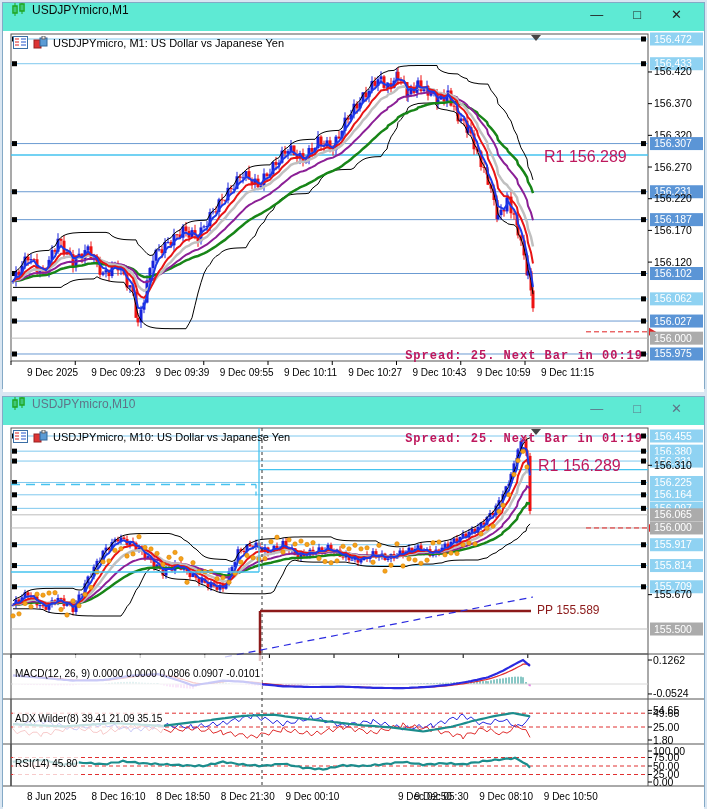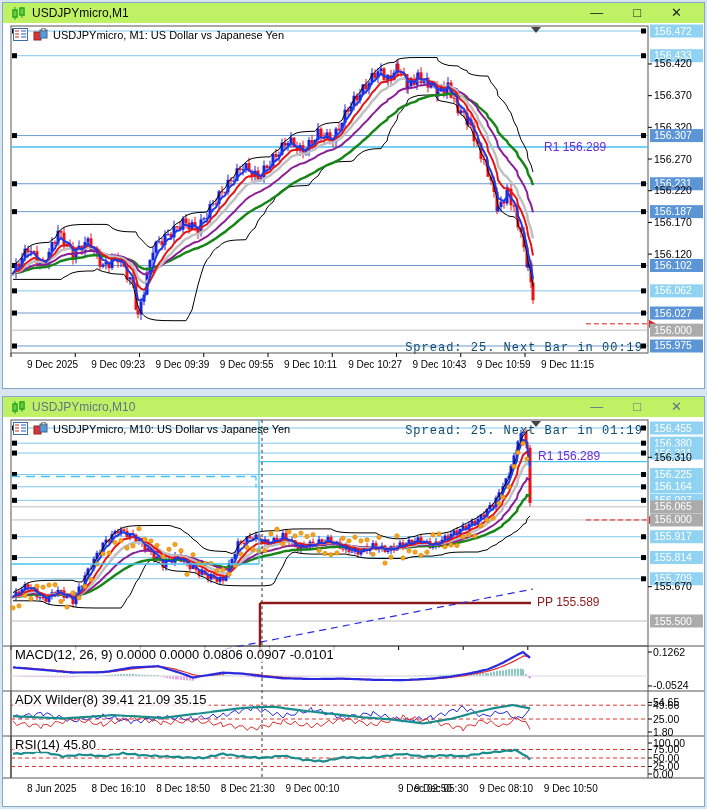--- a/index.html
+++ b/index.html
@@ -1,31 +1,31 @@
 <!DOCTYPE html>
 <html><head>
 <meta charset="utf-8">
 <style>
   html,body{margin:0;padding:0}
   body{width:707px;height:809px;background:#D9E6F2;font-family:"Liberation Sans",sans-serif;overflow:hidden;position:relative}
   .win{position:absolute;background:#fff;border:1px solid #84A9C6;box-sizing:border-box}
-  .titlebar{height:20px;background:#bef264;display:flex;align-items:center;padding:0 8px;gap:6px}
+  .titlebar{height:28px;background:#5eead4;display:flex;padding:0 8px;gap:6px}
   .ttext{font-size:12px;color:#0a0a0a}
   .win.inactive .ttext{color:#5F7488}
   .controls{margin-left:auto;display:flex;gap:30px;padding-right:14px}
   .wbtn{font-size:13px;color:#222;cursor:default;line-height:24px}
   .win.inactive .wbtn{color:#5F7488}
   .client{position:relative;background:#fff}
   svg{display:block}
   .overlay{position:absolute;pointer-events:none;white-space:nowrap}
   .chart-label{font-size:11px;color:#000;display:flex;gap:5px;align-items:center}
-  .spread{font-family:"Liberation Mono",monospace;font-size:12px;font-weight:400;color:#0c4a6e;letter-spacing:1px}
-  .r1txt{font-size:12px;color:#6d28d9}
+  .spread{font-family:"Liberation Mono",monospace;font-size:12px;font-weight:700;color:#be185d;letter-spacing:1px}
+  .r1txt{font-size:16px;color:#be185d}
   .pptxt{font-size:12px;color:#8C1A1A}
-  .pane-label{font-size:13px;color:#000;background:rgba(255,255,255,.75);padding:0 2px}
+  .pane-label{font-size:10px;color:#000;background:rgba(255,255,255,.75);padding:13px 2px}
   .timebar{position:absolute;left:16px;width:702px;height:14px}
   .timebar span{position:absolute;font-size:10px;color:#000;top:0}
   .licon{width:15px;height:13px;display:inline-block}
 </style>
 </head>
 <body>
 
 <section class="win" id="win-m1" style="left:2px;top:2px;width:703px;height:387px">
   <div class="titlebar">
     <span class="licon">

